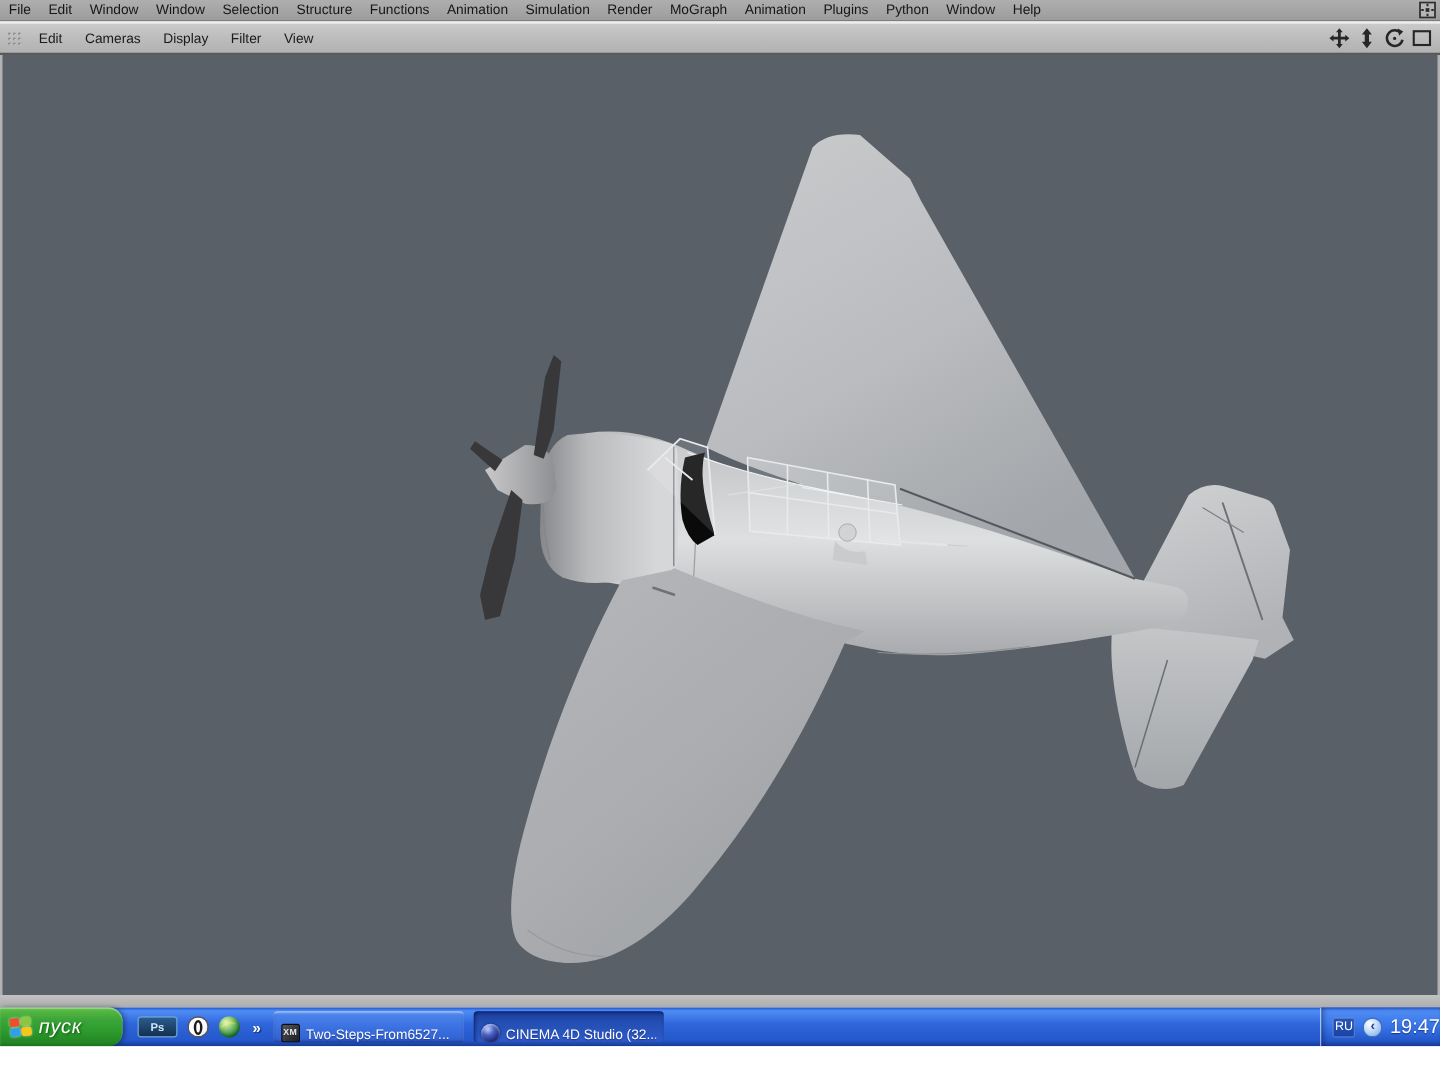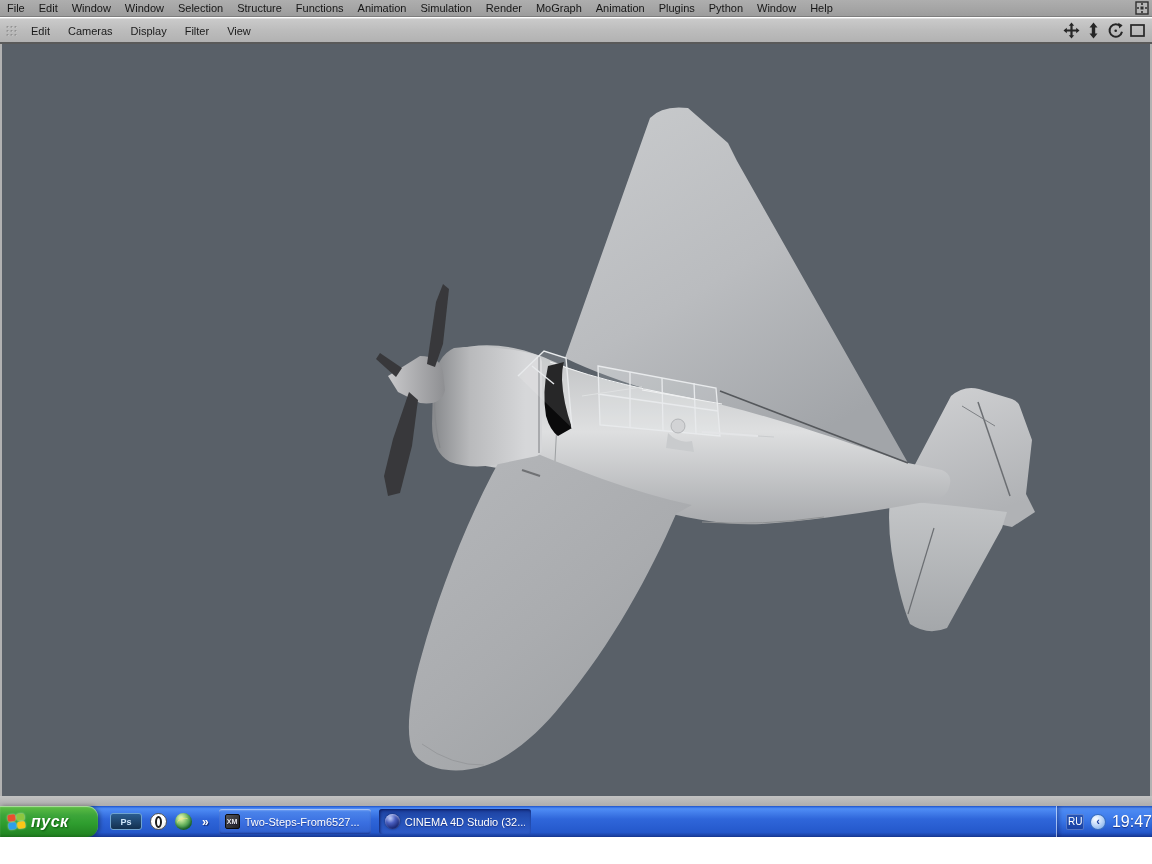--- a/index.html
+++ b/index.html
@@ -49,21 +49,21 @@
     display:flex; align-items:center;
   }
   .start-btn {
     height:31px; width:98px; display:flex; align-items:center; gap:5px;
     padding-left:8px; cursor:pointer;
     background:linear-gradient(180deg,#5fbf45 0%,#3da53a 30%,#2f9e2f 55%,#238723 90%,#1b701b 100%);
     border-radius:0 11px 11px 0;
     box-shadow:inset 0 1px 1px rgba(255,255,255,.5), 2px 0 4px rgba(0,0,0,.35);
   }
   .start-label {
-    color:#ffffff; font-weight:bold; font-style:italic; font-size:16px;
+    color:#ffffff; font-weight:normal; font-style:italic; font-size:16px;
     text-shadow:1px 1px 2px rgba(0,60,0,.7); letter-spacing:.5px;
   }
   .winflag { width:18px; height:16px; transform:rotate(-6deg); display:grid;
     grid-template-columns:8px 8px; grid-template-rows:7px 7px; gap:1px; }
   .winflag span { border-radius:2px; box-shadow:0 0 2px rgba(255,255,255,.7); }
 
   .quicklaunch { display:flex; align-items:center; gap:8px; padding:0 10px 0 12px; height:31px; }
   .ql-ps { width:32px; height:17px; background:linear-gradient(180deg,#2b5d8f,#13304f);
     border:1px solid #6fa3cf; border-radius:3px; color:#cfe6fa; font-size:9px; font-weight:bold;
     display:flex; align-items:center; justify-content:center; cursor:pointer; }
@@ -72,21 +72,21 @@
   .ql-circle i { display:block; width:7px; height:12px; border:2.5px solid #1c1c1c; border-radius:50%; }
   .ql-globe { width:17px; height:17px; border-radius:50%; cursor:pointer;
     background:radial-gradient(circle at 35% 30%,#d9f0a5 8%,#69b45e 45%,#2c8a4b 75%,#145f33 100%);
     box-shadow:inset -1px -2px 3px rgba(0,40,0,.5); position:relative; overflow:hidden; }
   .ql-globe::after { content:""; position:absolute; left:2px; top:5px; width:12px; height:7px;
     border-top:1.5px solid rgba(250,230,120,.85); border-radius:50%; transform:rotate(-18deg); }
   .ql-chevron { color:#ffffff; font-weight:bold; font-size:12px; cursor:pointer; text-shadow:1px 1px 1px rgba(0,0,40,.6); margin-left:2px; }
 
   .taskbtns { display:flex; align-items:center; gap:8px; height:31px; padding-top:0; }
   .taskbtn {
-    width:152px; height:25px; border-radius:3px; display:flex; align-items:center; gap:5px;
+    width:152px; height:25px; border-radius:3px; display:flex; align-items:flex-end; gap:5px;
     padding:0 6px; cursor:pointer; font-size:11px; color:#ffffff; white-space:nowrap; overflow:hidden;
     background:linear-gradient(180deg,#70a1f5 0%,#4a83ea 12%,#3a6fe0 55%,#3263d2 90%,#2a55bd 100%);
     box-shadow:inset 0 1px 1px rgba(255,255,255,.45), inset 0 -1px 2px rgba(0,0,70,.35);
     text-shadow:0 1px 1px rgba(0,0,60,.45);
   }
   .taskbtn.active {
     background:linear-gradient(180deg,#1c3f9e 0%,#2450b4 40%,#2a57c2 80%,#2e5cc9 100%);
     box-shadow:inset 1px 1px 3px rgba(0,0,50,.6);
   }
   .xm-icon { flex:0 0 auto; width:15px; height:15px; border-radius:2px;

